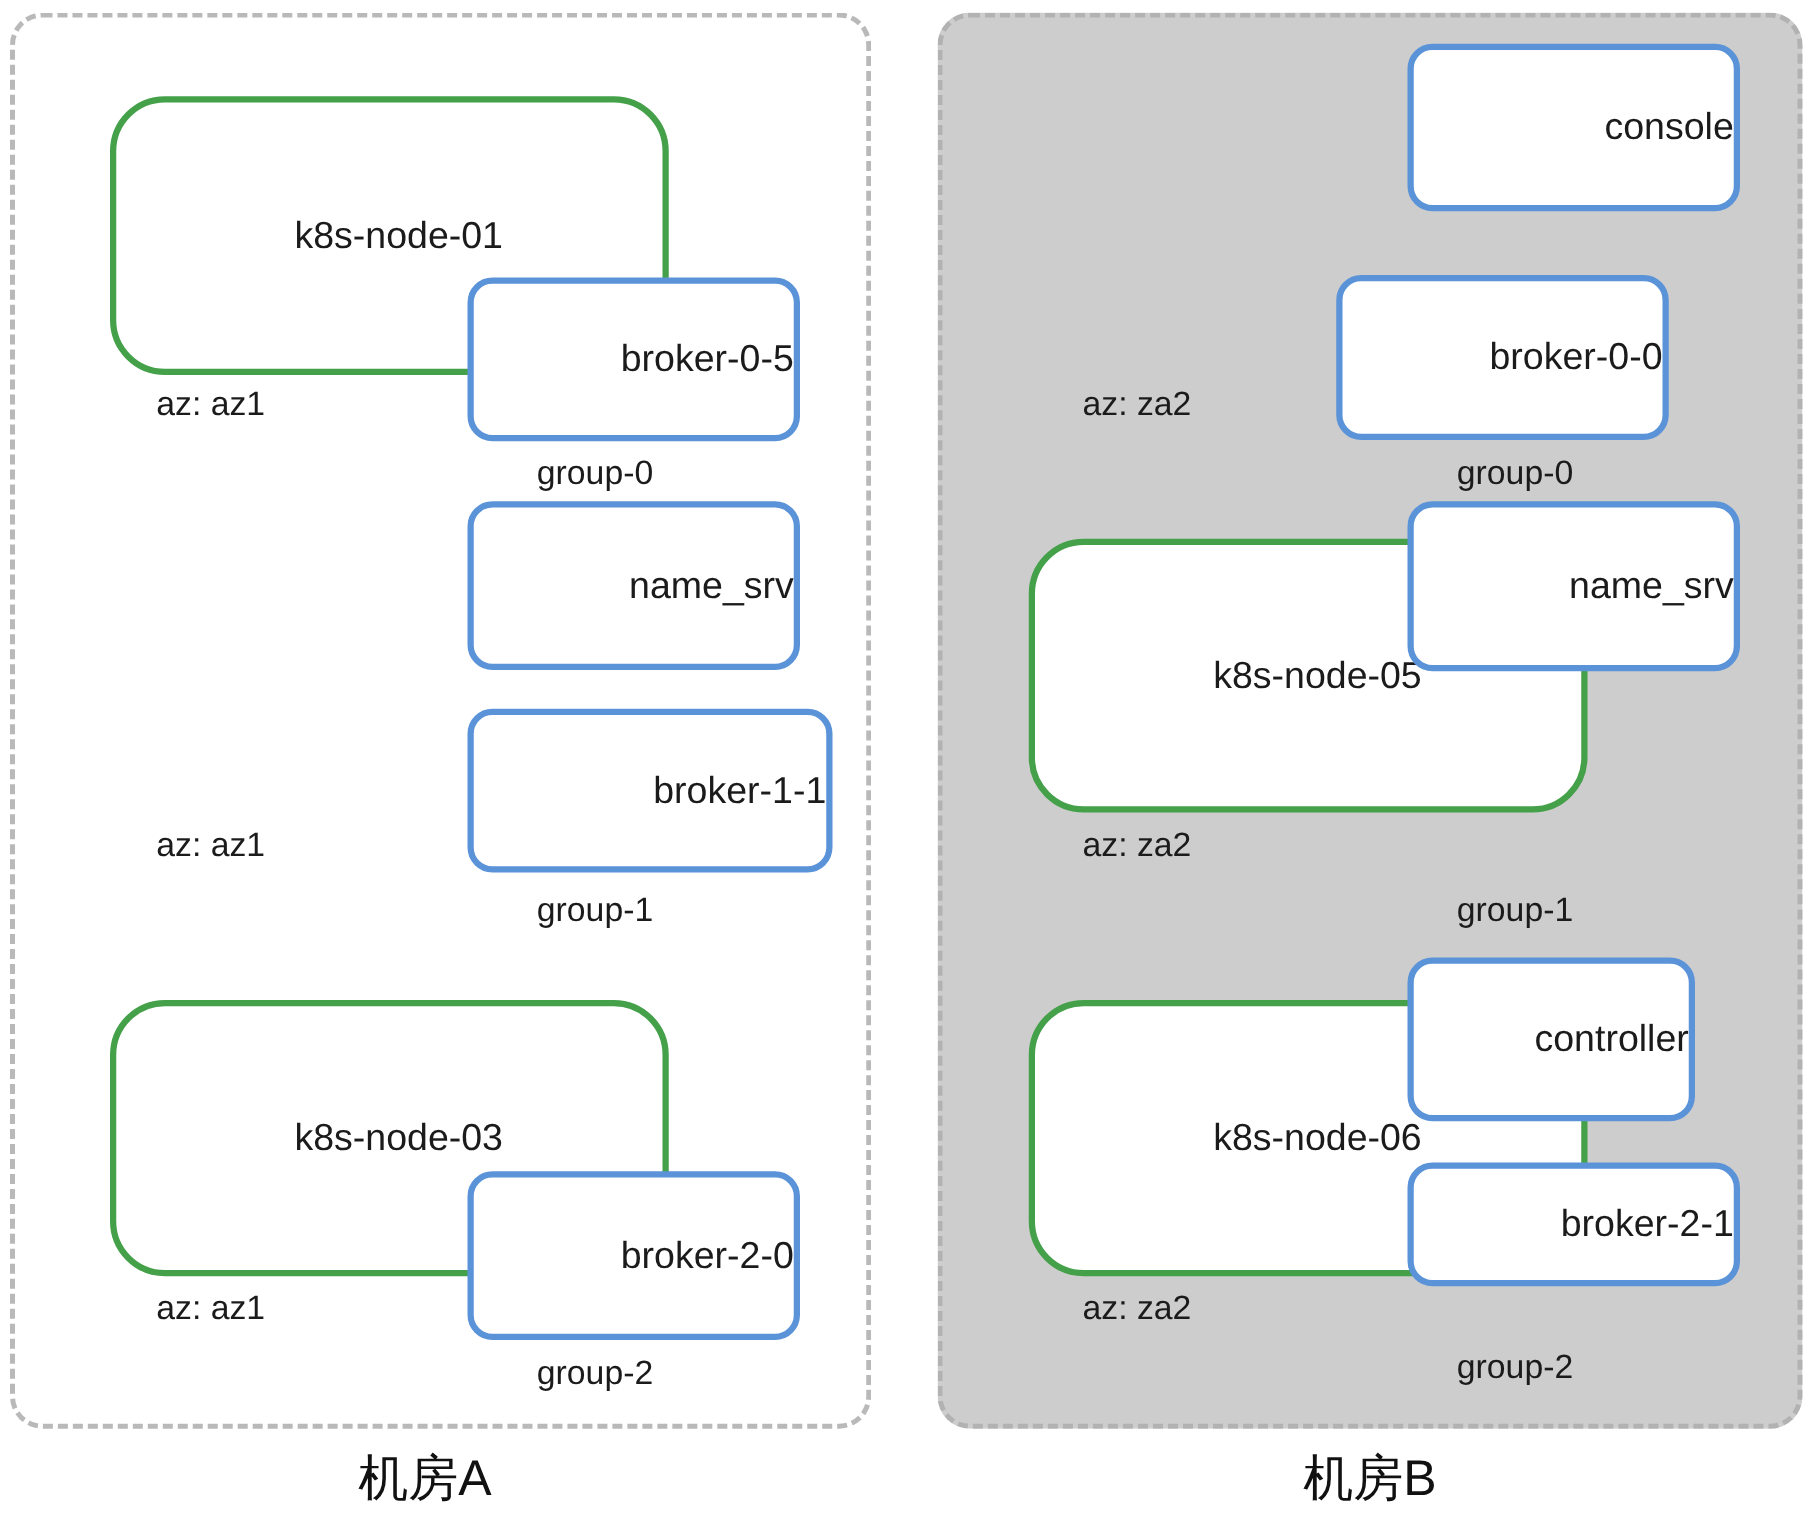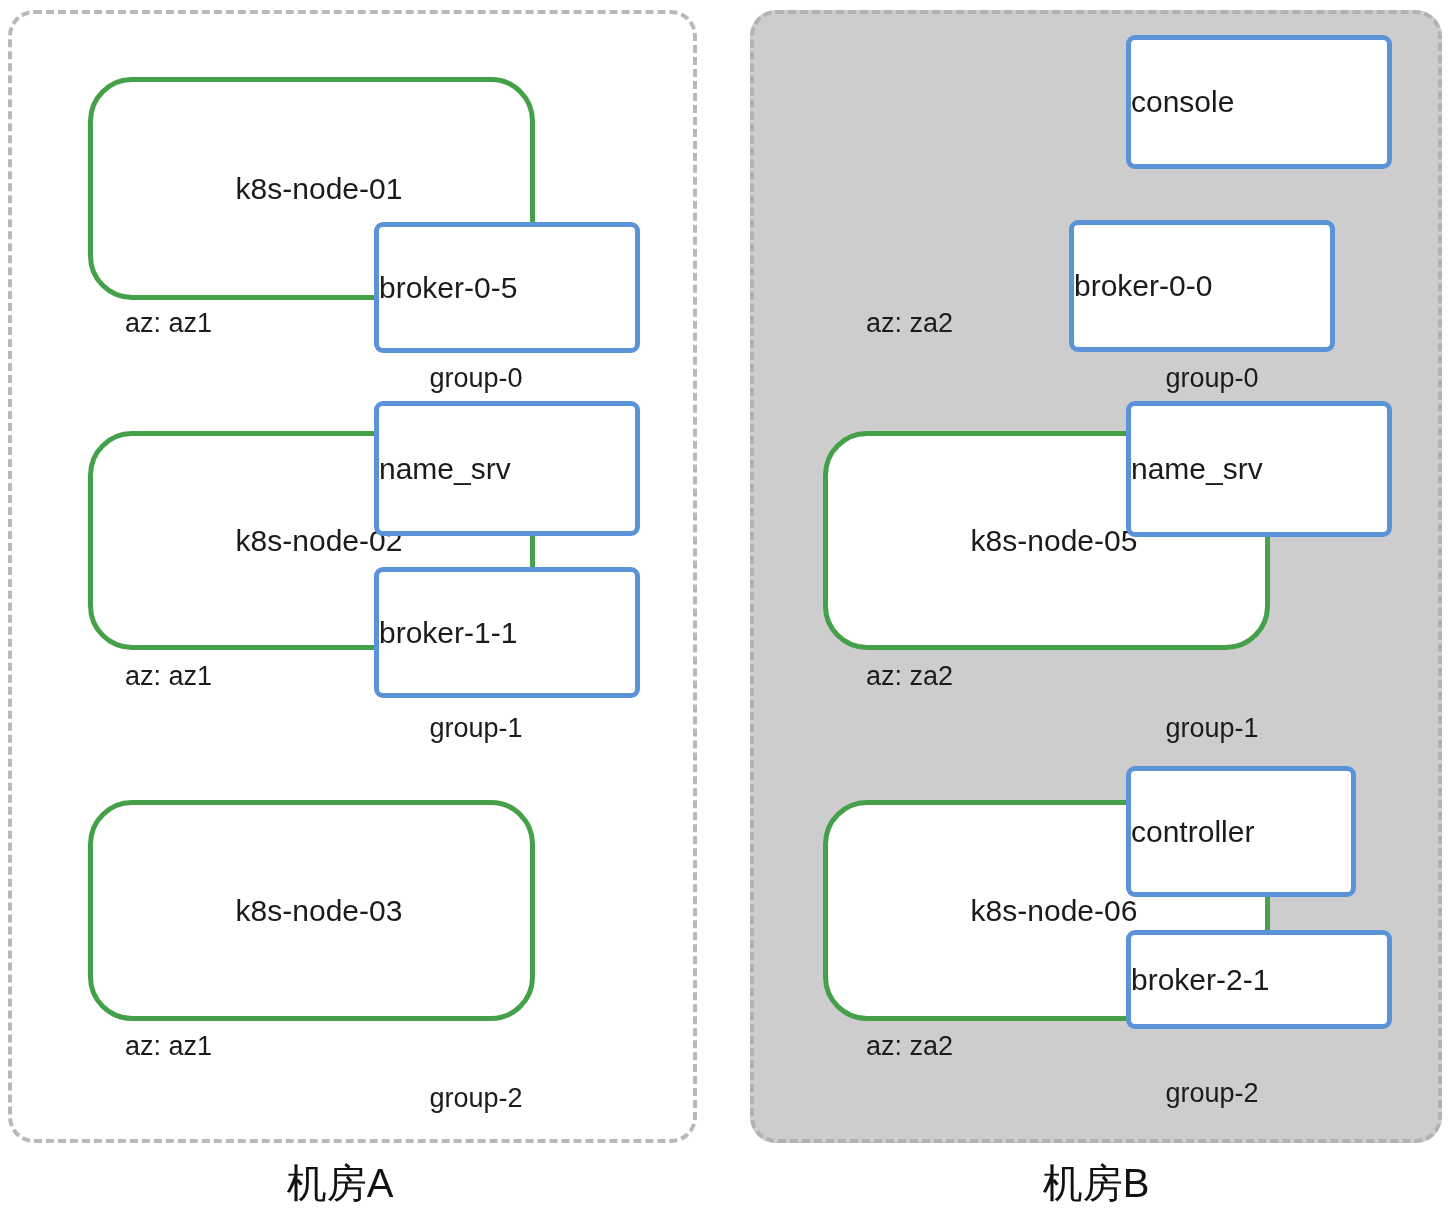--- a/index.html
+++ b/index.html
@@ -13,22 +13,22 @@
     border-radius:26px; z-index:0; background:#ffffff;
   }
   .room.room-b { background:var(--room-b-bg,#cdcdcd); border-color:#b2b2b2; }
   .gnode {
     position:absolute; border:5px solid var(--node-border,#44a049);
     border-radius:44px; background:#ffffff; z-index:1;
     display:flex; align-items:center; justify-content:center;padding-left:15px;
   }
   .pod {
     position:absolute; border:5px solid var(--pod-border,#5b93d9);
-    border-radius:9px; background:#ffffff; z-index:2;
-    display:flex; align-items:center; justify-content:flex-start;
+    border-radius:20px; background:#ffffff; z-index:2;
+    display:flex; align-items:center; justify-content:flex-end;
   }
   .box-label { font-size:30px; color:#1b1b1b; white-space:nowrap; }
   .az {
     position:absolute; z-index:3; font-size:27px; line-height:30px;
     color:#1b1b1b; white-space:nowrap;
   }
   .group {
     position:absolute; z-index:3; font-size:27px; line-height:30px;
     color:#1b1b1b; white-space:nowrap; transform:translateX(-50%);
   }
@@ -41,42 +41,42 @@
 <body>
 
 <div class="canvas" style="--node-border: #44a049; --pod-border: #5b93d9; --room-b-bg: #cdcdcd; --room-border: #b9b9b9;">
 
   <div class="room room-a" style="left:8px;top:10px;width:689px;height:1133px"></div>
   <div class="room room-b" style="left:750px;top:10px;width:692px;height:1133px"></div>
 
   <div class="gnode" style="left:88px;top:77px;width:447px;height:223px">
     <span class="box-label">k8s-node-01</span>
   </div>
-  <div class="gnode" style="left:88px;top:431px;width:447px;height:219px">
-    <span class="box-label">k8s-node-02</span>
-  </div>
   <div class="gnode" style="left:88px;top:800px;width:447px;height:221px">
     <span class="box-label">k8s-node-03</span>
   </div>
 
   <div class="gnode" style="left:823px;top:431px;width:447px;height:219px">
     <span class="box-label">k8s-node-05</span>
   </div>
   <div class="gnode" style="left:823px;top:800px;width:447px;height:221px">
     <span class="box-label">k8s-node-06</span>
   </div>
 
   <div class="pod" style="left:374px;top:222px;width:266px;height:131px">
     <span class="box-label">broker-0-5</span>
   </div>
   <div class="pod" style="left:374px;top:401px;width:266px;height:135px">
     <span class="box-label">name_srv</span>
   </div>
-  <div class="pod" style="left:374px;top:567px;width:266px;height:131px">
+  <div class="pod" style="left:374px;top:567px;width:292px;height:131px">
     <span class="box-label">broker-1-1</span>
+  </div>
+  <div class="pod" style="left:374px;top:937px;width:266px;height:135px">
+    <span class="box-label">broker-2-0</span>
   </div>
 
   <div class="pod" style="left:1126px;top:35px;width:266px;height:134px">
     <span class="box-label">console</span>
   </div>
   <div class="pod" style="left:1069px;top:220px;width:266px;height:132px">
     <span class="box-label">broker-0-0</span>
   </div>
   <div class="pod" style="left:1126px;top:401px;width:266px;height:136px">
     <span class="box-label">name_srv</span>

